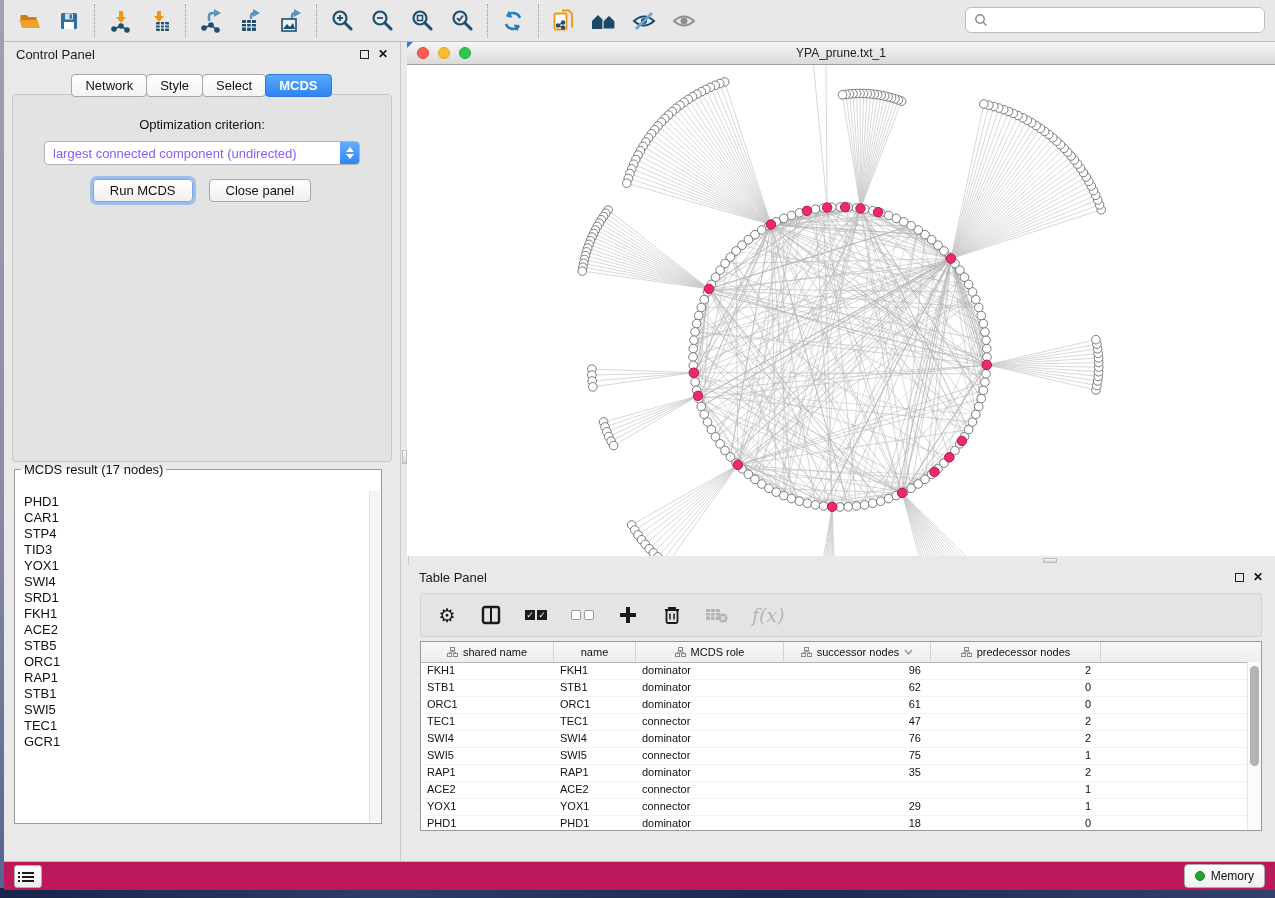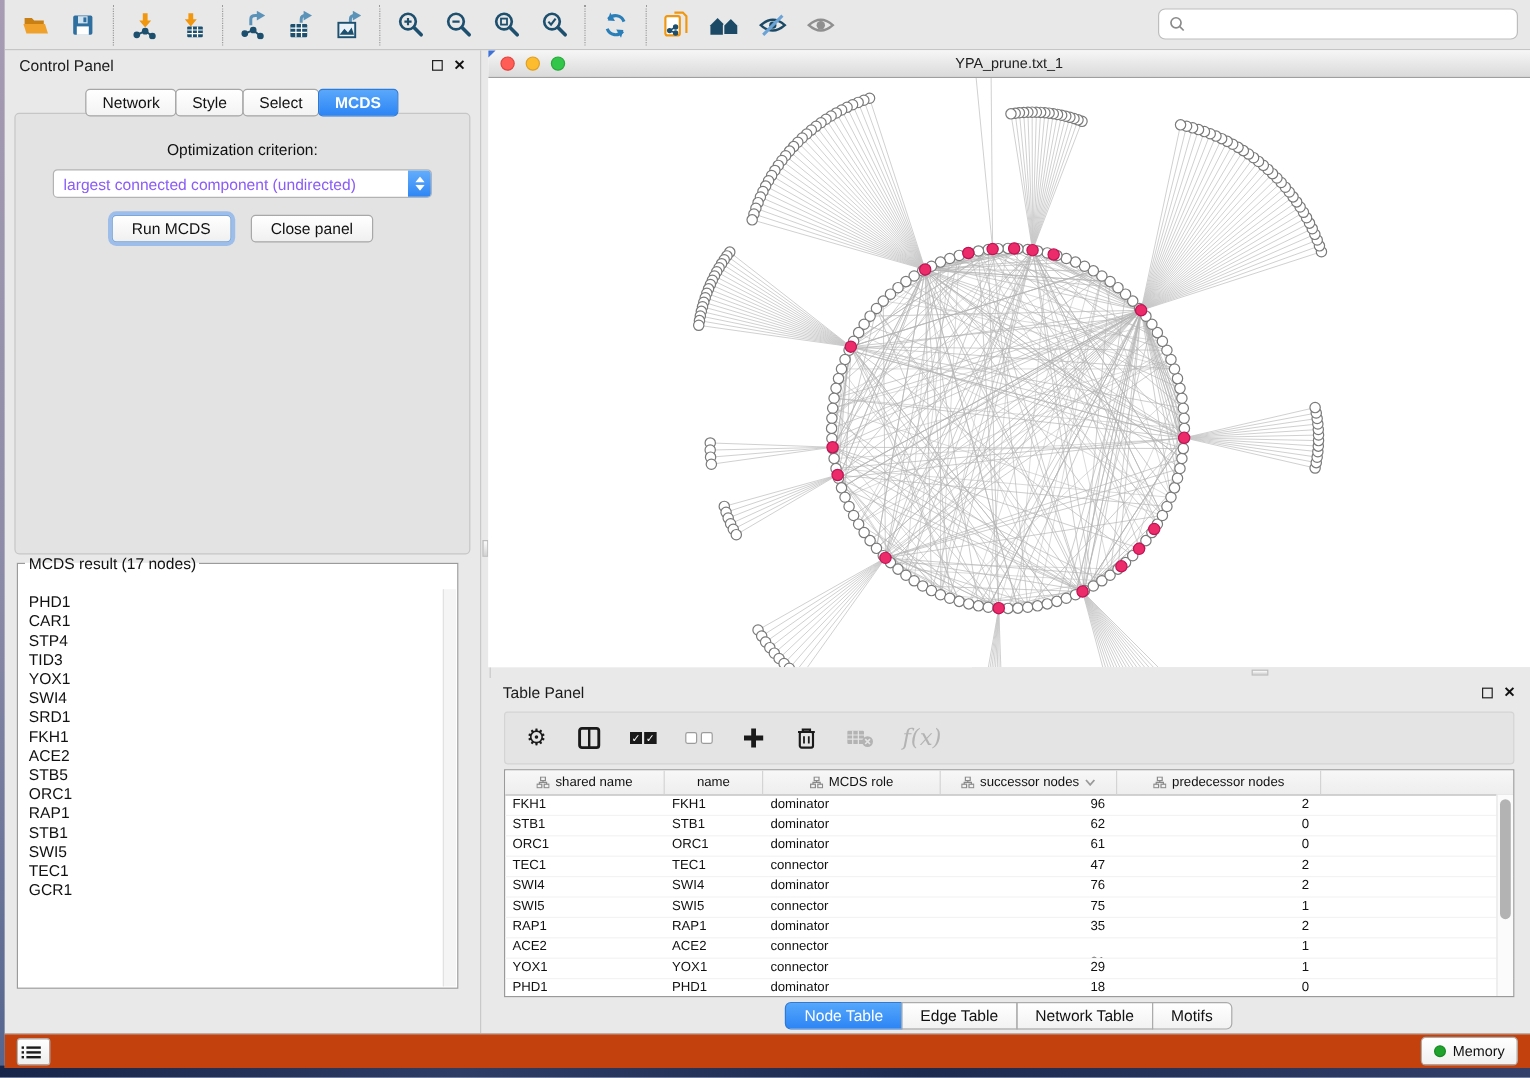--- a/index.html
+++ b/index.html
@@ -99,21 +99,21 @@
   .tbl-thumb{position:absolute;left:2px;right:2px;top:4px;height:100px;background:#b3b3b3;border-radius:5px;}
 
   .bt-tabs{position:absolute;left:0;right:0;top:270px;display:flex;justify-content:center;}
   .bt-tab{font-size:13px;color:#111;background:linear-gradient(#ffffff,#f2f2f2);border:1px solid #ababab;
     padding:3px 15px;margin-left:-1px;cursor:default;}
   .bt-tab:first-child{border-radius:5px 0 0 5px;}
   .bt-tab:last-child{border-radius:0 5px 5px 0;}
   .bt-tab.sel{background:linear-gradient(#55a7fb,#2d85f5);color:#fff;border-color:#2d7bd9;}
 
   
-  .status-bar{position:absolute;left:0;right:0;bottom:0;height:28px;background:#c2410c;border-top:1px solid #bdbdbd;}
+  .status-bar{position:absolute;left:0;right:0;bottom:0;height:28px;background:#be185d;border-top:1px solid #bdbdbd;}
   .menu-btn{position:absolute;left:10px;top:3px;width:26px;height:21px;background:linear-gradient(#fff,#eee);
     border:1px solid #b0b0b0;border-radius:3px;display:flex;align-items:center;justify-content:center;}
   .list-glyph{display:flex;flex-direction:column;gap:2px;}
   .list-glyph i{display:block;width:12px;height:2px;background:#1a1a1a;position:relative;}
   .list-glyph i::before{content:"";position:absolute;left:-4px;top:0;width:2px;height:2px;background:#1a1a1a;}
   .memory-btn{position:absolute;right:10px;top:2px;height:22px;background:linear-gradient(#fff,#f0f0f0);
     border:1px solid #ababab;border-radius:4px;display:flex;align-items:center;gap:6px;padding:0 10px;font-size:12px;color:#111;}
   .mem-dot{width:10px;height:10px;border-radius:50%;background:#1fa32c;border:1px solid #178922;box-sizing:border-box;}
 </style>
 </head>
@@ -1302,26 +1302,20 @@
                 <div class="td" style="width: 148px;">dominator</div>
                 <div class="td num" style="width: 147px;">18</div>
                 <div class="td num" style="width: 170px;">0</div>
               </div>
             </div>
           <div class="tbl-scroll">
               <div class="tbl-thumb"></div>
             </div>
         </div>
 
-        <div class="bt-tabs">
-            <div class="bt-tab sel">Node Table</div>
-            <div class="bt-tab">Edge Table</div>
-            <div class="bt-tab">Network Table</div>
-            <div class="bt-tab">Motifs</div>
-          </div>
       </div>
     </div>
   </div>
 
   <div class="status-bar">
     <div class="menu-btn">
       <span class="list-glyph">
           <i></i>
           <i></i>
           <i></i>

